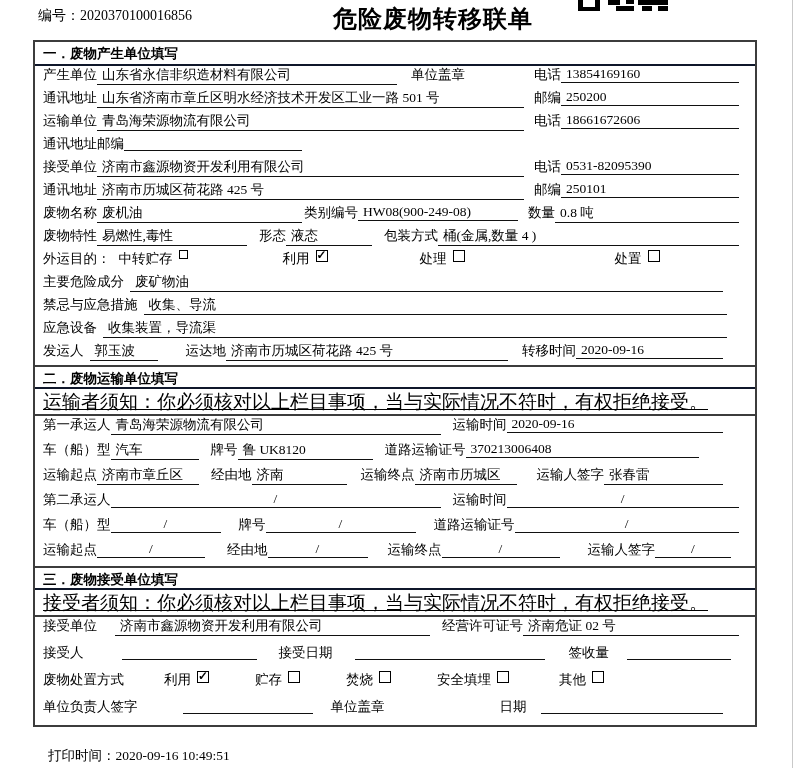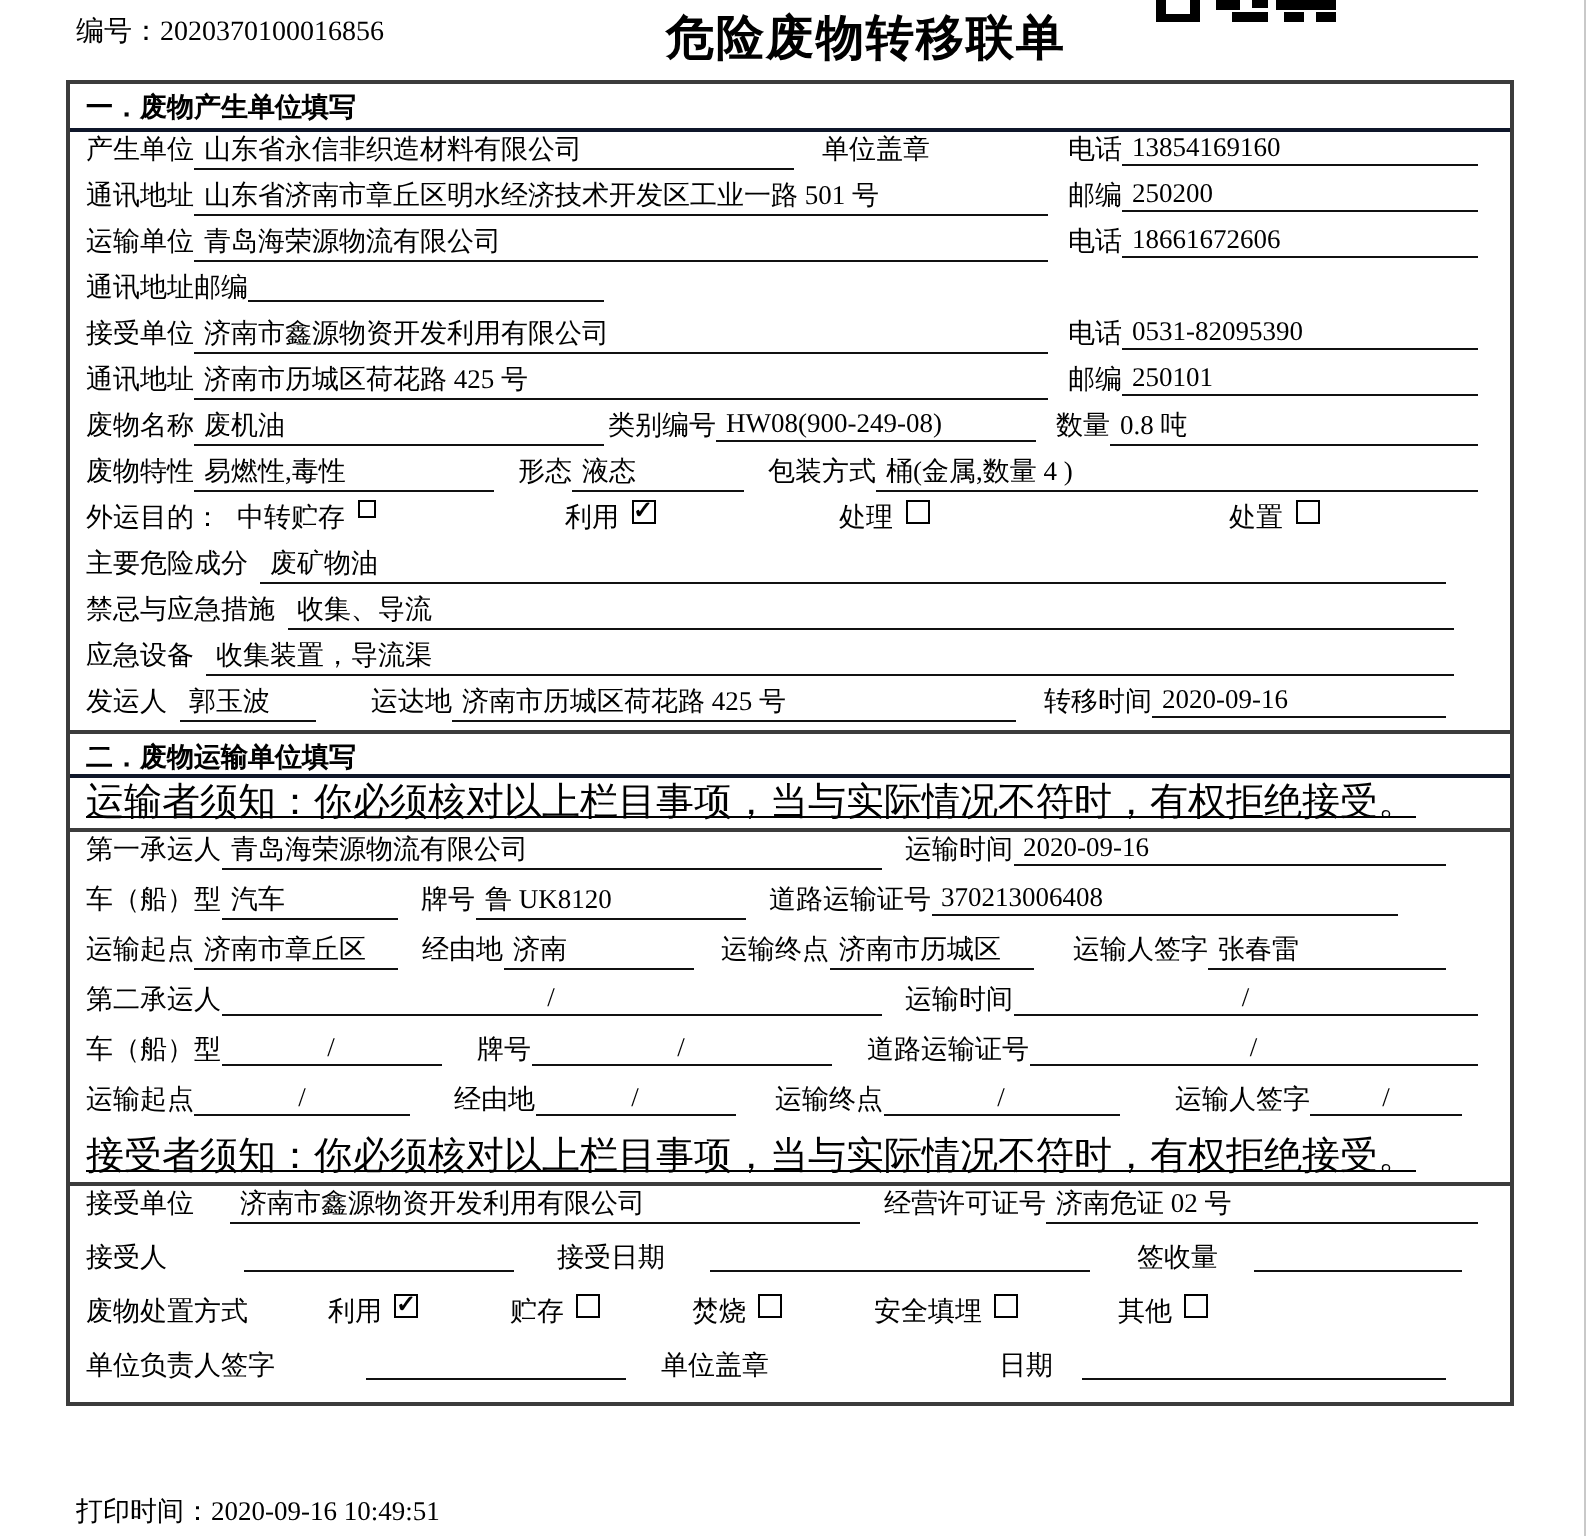--- a/index.html
+++ b/index.html
@@ -33,21 +33,21 @@
   .u { border-bottom:1.5px solid #111; padding:0 5px; flex:none; min-height:16px; }
   .u.fill { flex:1 1 auto; }
   .u.tail { width:178px; }
   .u.c { text-align:center; }
   .sp { flex:1 1 auto; }
 
   .cb { display:inline-block; width:12px; height:12px; border:1.5px solid #000; margin-left:6px; margin-bottom:2px; position:relative; flex:none; }
   .cb.small { width:9px; height:9px; margin-bottom:3px; }
   .cb.checked::after { content:"✓"; position:absolute; left:0; top:-3px; font-size:12px; font-weight:bold; }
 
-  .print-time { position:absolute; left:38px; top:747px; font-size:13.5px;text-align:right; }
+  .print-time { position:absolute; left:48px; top:747px; font-size:13.5px;text-align:right; }
 </style>
 </head>
 <body>
 
 <div class="page">
   <div class="page-edge"></div>
 
   <div class="serial">
     <span>编号：</span><span>2020370100016856</span>
   </div>
@@ -217,20 +217,21 @@
         <span class="lbl" style="margin-left:22px">经由地</span>
         <span class="u c" style="width:100px">/</span>
         <span class="lbl" style="margin-left:20px">运输终点</span>
         <span class="u c" style="width:118px">/</span>
         <span class="lbl" style="margin-left:28px">运输人签字</span>
         <span class="u fill c" style="margin-right:8px">/</span>
       </div>
     </div>
 
     <div class="s3">
+      <div class="sec-header">三．废物接受单位填写</div>
       <div class="notice-row">接受者须知：你必须核对以上栏目事项，当与实际情况不符时，有权拒绝接受。</div>
 
       <div class="row">
         <span class="lbl">接受单位</span>
         <span class="u" style="width:315px;margin-left:18px">济南市鑫源物资开发利用有限公司</span>
         <span class="lbl" style="margin-left:12px">经营许可证号</span>
         <span class="u fill">济南危证 02 号</span>
       </div>
 
       <div class="row">

